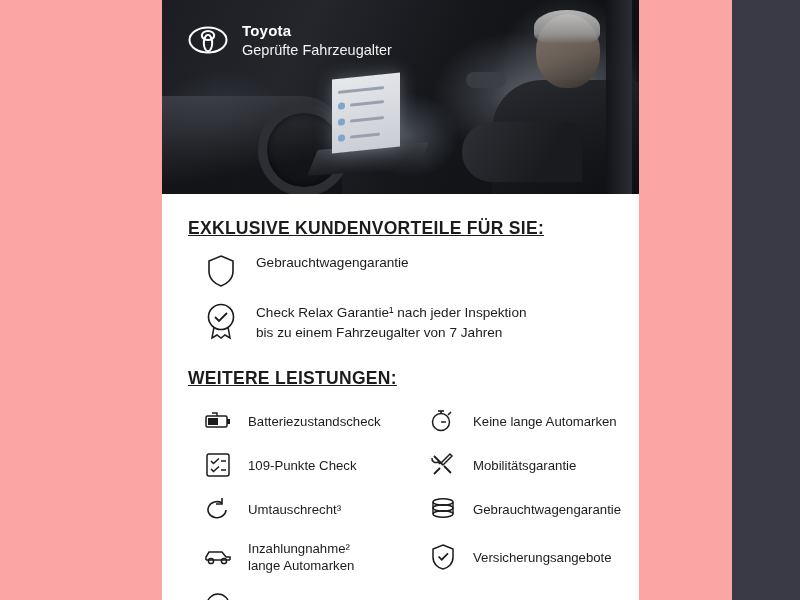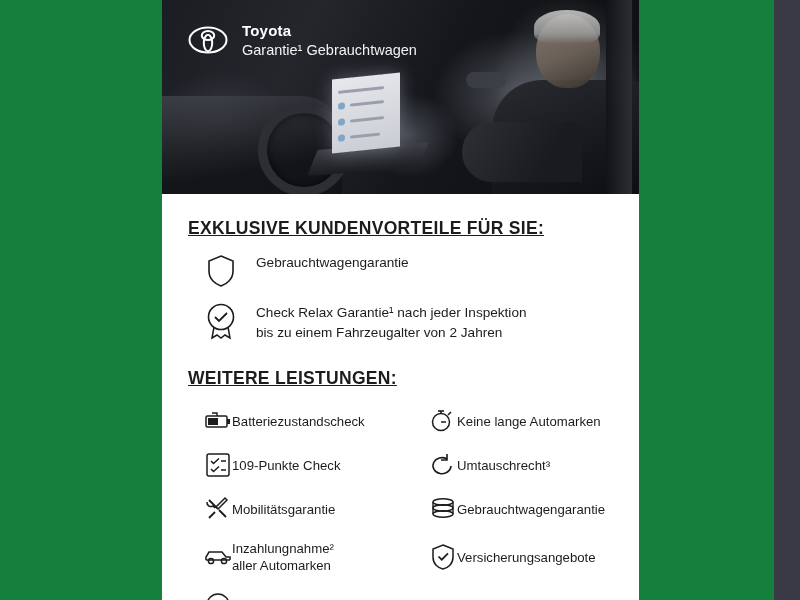--- a/index.html
+++ b/index.html
@@ -8,22 +8,21 @@
     background: #3a3a46;
     width: 800px;
     height: 600px;
     overflow: hidden;
     font-family: "Liberation Sans", sans-serif;
   }
   .page {
     position: relative;
     width: 732px;
     height: 600px;
-    background: #15803d;
-    padding-left: 42px;
+    background: #fca5a5;
   }
   .card {
     position: absolute;
     left: 162px;
     top: 0;
     width: 477px;
     height: 600px;
     background: #ffffff;
     overflow: hidden;
   }
@@ -237,20 +236,21 @@
     display: grid;
     grid-template-columns: 225px 1fr;
     column-gap: 0px;
     row-gap: 0px;
     margin-top: 10px;
     padding-left: 16px;
   }
   .svc {
     display: flex;
     align-items: center;
+    gap: 16px;
     height: 44px;
   }
   .svc-icon {
     flex: 0 0 28px;
     width: 28px;
     height: 28px;
     display: flex;
     align-items: center;
     justify-content: center;
   }
@@ -292,21 +292,21 @@
       <div class="hero-brand">
         <span class="toyota-mark">
           <svg width="40" height="28" viewBox="0 0 40 28">
             <ellipse cx="20" cy="14" rx="18.5" ry="12.5" fill="none" stroke="#ffffff" stroke-width="2"></ellipse>
             <ellipse cx="20" cy="9.5" rx="6.2" ry="4.6" fill="none" stroke="#ffffff" stroke-width="2"></ellipse>
             <ellipse cx="20" cy="17" rx="4.2" ry="8.2" fill="none" stroke="#ffffff" stroke-width="2"></ellipse>
           </svg>
         </span>
         <span class="brand-text">
           <div class="brand-name">Toyota</div>
-          <div class="brand-sub">Garantie¹ Gebrauchtwagen</div>
+          <div class="brand-sub">Geprüfte Fahrzeugalter</div>
         </span>
       </div>
     </div>
 
     <div class="body-wrap">
 
       <h2 class="section" id="benefits-heading">EXKLUSIVE KUNDENVORTEILE FÜR SIE:</h2>
 
       <div class="benefit-row">
         <span class="benefit-icon">
@@ -320,21 +320,21 @@
       <div class="benefit-row">
         <span class="benefit-icon">
           <svg width="32" height="38" viewBox="0 0 32 38">
             <circle cx="16" cy="15" r="12.5" fill="none" stroke="#1c1c1c" stroke-width="1.6"></circle>
             <path d="M10 15 l4 4 l8 -8" fill="none" stroke="#1c1c1c" stroke-width="1.8"></path>
             <path d="M9 25 L7 36 L12 33 L16 36 L20 33 L25 36 L23 25" fill="none" stroke="#1c1c1c" stroke-width="1.5"></path>
           </svg>
         </span>
         <span class="benefit-text">
           <div>Check Relax Garantie¹ nach jeder Inspektion</div>
-          <div>bis zu einem Fahrzeugalter von 2 Jahren</div>
+          <div>bis zu einem Fahrzeugalter von 7 Jahren</div>
         </span>
       </div>
 
       <h2 class="section" id="services-heading">WEITERE LEISTUNGEN:</h2>
 
       <div class="grid">
 
         <div class="svc">
           <span class="svc-icon">
             <svg width="28" height="20" viewBox="0 0 28 20">
@@ -365,39 +365,39 @@
               <rect x="2" y="2" width="22" height="22" rx="2" fill="none" stroke="#1c1c1c" stroke-width="1.5"></rect>
               <path d="M6 9 l2.5 2.5 L14 6.5" fill="none" stroke="#1c1c1c" stroke-width="1.5"></path>
               <path d="M6 17 l2.5 2.5 L14 14.5" fill="none" stroke="#1c1c1c" stroke-width="1.5"></path>
               <path d="M16 9 h5 M16 18 h5" stroke="#1c1c1c" stroke-width="1.3"></path>
             </svg>
           </span>
           <span class="svc-text">109-Punkte Check</span>
         </div>
         <div class="svc">
           <span class="svc-icon">
-            <svg width="26" height="24" viewBox="0 0 26 24">
-              <path d="M21 13 a9 8 0 1 1 -4 -7" fill="none" stroke="#1c1c1c" stroke-width="1.6"></path>
-              <path d="M17 1 v6 h-6" fill="none" stroke="#1c1c1c" stroke-width="1.6"></path>
-            </svg>
-          </span>
-          <span class="svc-text">Umtauschrecht³</span>
-        </div>
-
-        <div class="svc">
-          <span class="svc-icon">
             <svg width="26" height="26" viewBox="0 0 26 26">
               <path d="M4 4 l8 8 M14 14 l7 7" stroke="#1c1c1c" stroke-width="1.8" fill="none"></path>
               <path d="M2 6 a4 4 0 0 0 6 4 l2 2" fill="none" stroke="#1c1c1c" stroke-width="1.5"></path>
               <path d="M22 4 l-9 9 l-2 -2 l9 -9 z" fill="none" stroke="#1c1c1c" stroke-width="1.5"></path>
               <path d="M4 22 l6 -6" stroke="#1c1c1c" stroke-width="1.8" fill="none"></path>
             </svg>
           </span>
           <span class="svc-text">Mobilitätsgarantie</span>
         </div>
+
+        <div class="svc">
+          <span class="svc-icon">
+            <svg width="26" height="24" viewBox="0 0 26 24">
+              <path d="M21 13 a9 8 0 1 1 -4 -7" fill="none" stroke="#1c1c1c" stroke-width="1.6"></path>
+              <path d="M17 1 v6 h-6" fill="none" stroke="#1c1c1c" stroke-width="1.6"></path>
+            </svg>
+          </span>
+          <span class="svc-text">Umtauschrecht³</span>
+        </div>
         <div class="svc">
           <span class="svc-icon">
             <svg width="26" height="24" viewBox="0 0 26 24">
               <ellipse cx="13" cy="5" rx="10" ry="3.2" fill="none" stroke="#1c1c1c" stroke-width="1.4"></ellipse>
               <ellipse cx="13" cy="11" rx="10" ry="3.2" fill="none" stroke="#1c1c1c" stroke-width="1.4"></ellipse>
               <ellipse cx="13" cy="17" rx="10" ry="3.2" fill="none" stroke="#1c1c1c" stroke-width="1.4"></ellipse>
               <path d="M3 5 v12 M23 5 v12" stroke="#1c1c1c" stroke-width="1.4" fill="none"></path>
             </svg>
           </span>
           <span class="svc-text">Gebrauchtwagengarantie</span>
@@ -407,21 +407,21 @@
           <span class="svc-icon">
             <svg width="28" height="18" viewBox="0 0 28 18">
               <path d="M2 12 v-3 l3 -5 h13 l4 5 h4 v3" fill="none" stroke="#1c1c1c" stroke-width="1.5"></path>
               <path d="M2 12 h24" stroke="#1c1c1c" stroke-width="1.5"></path>
               <circle cx="7" cy="13" r="2.6" fill="none" stroke="#1c1c1c" stroke-width="1.5"></circle>
               <circle cx="20" cy="13" r="2.6" fill="none" stroke="#1c1c1c" stroke-width="1.5"></circle>
             </svg>
           </span>
           <span class="svc-text">
             <div>Inzahlungnahme²</div>
-            <div>aller Automarken</div>
+            <div>lange Automarken</div>
           </span>
         </div>
         <div class="svc two-line">
           <span class="svc-icon">
             <svg width="26" height="28" viewBox="0 0 26 28">
               <path d="M13 2 L23 6 V14 C23 21 18 25 13 26 C8 25 3 21 3 14 V6 Z" fill="none" stroke="#1c1c1c" stroke-width="1.5"></path>
               <path d="M8.5 13.5 l3.2 3.2 L18 10.4" fill="none" stroke="#1c1c1c" stroke-width="1.7"></path>
             </svg>
           </span>
           <span class="svc-text">Versicherungsangebote</span>

